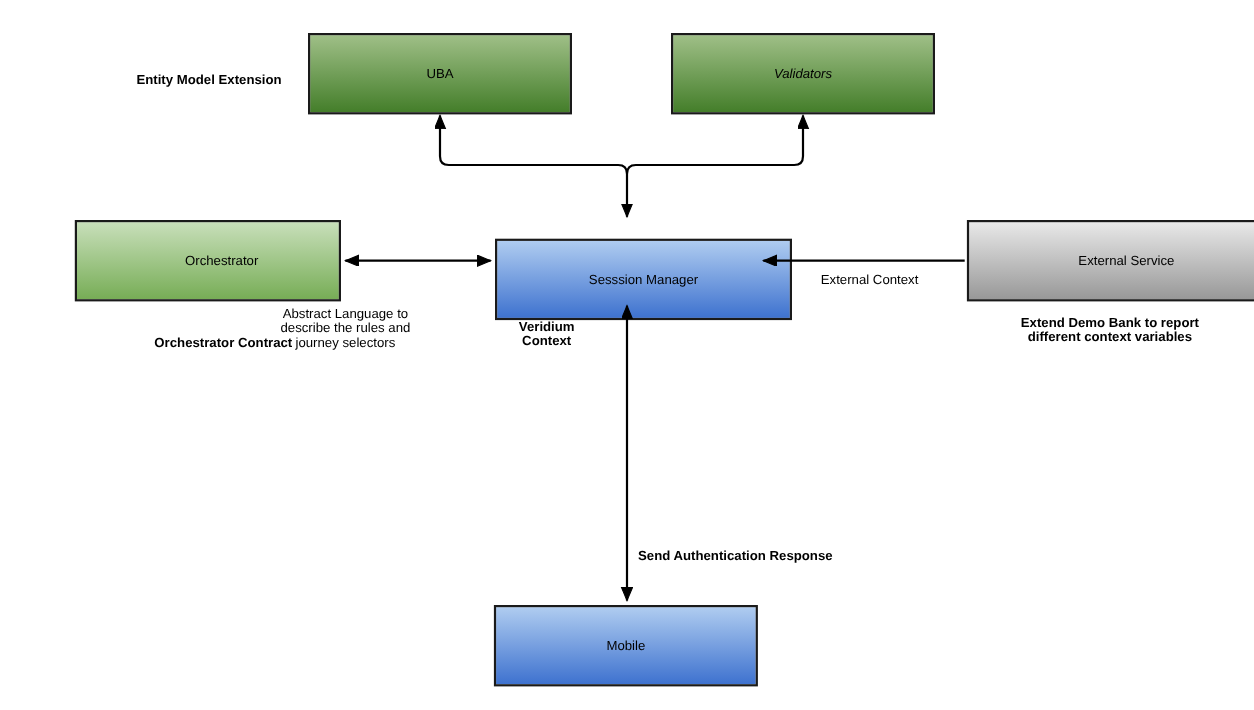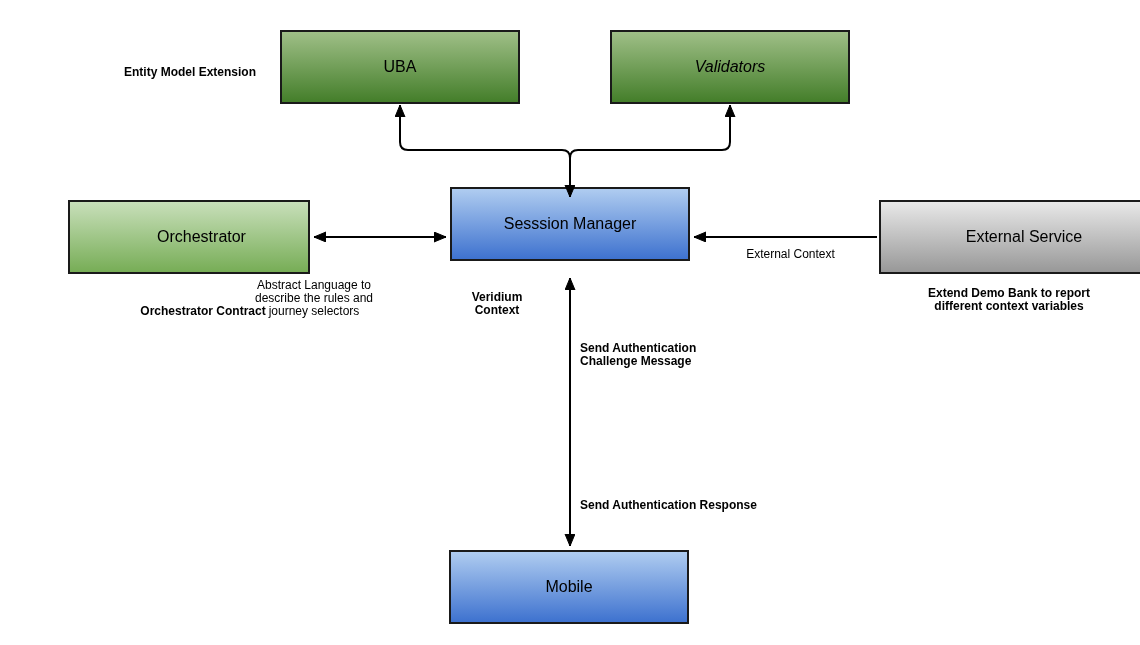--- a/index.html
+++ b/index.html
@@ -24,21 +24,21 @@
     pointer-events: none;
     z-index: 2;
   }
   .node {
     position: absolute;
     box-sizing: border-box;
     border: 2px solid #1a1a1a;
     display: flex;
     align-items: center;
     justify-content: center;
-    font-size: 16px;
+    font-size: 12px;
     color: #000000;
     text-align: center;
     z-index: 1;
   }
   .node.green-dark  { background: linear-gradient(180deg, #9fbf87 0%, #447e2a 100%); }
   .node.green-light { background: linear-gradient(180deg, #c8dfba 0%, #77ad56 100%); padding-left: 25px; }
   .node.blue        { background: linear-gradient(180deg, #afccf0 0%, #3e72cf 100%); }
   .node.gray        { background: linear-gradient(180deg, #e8e8e8 0%, #989898 100%); }
 
   .label {
@@ -84,21 +84,21 @@
   </div>
 
   <div class="node green-dark" style="left:610px; top:30px; width:240px; height:74px;font-style:italic;">
     <span>Validators</span>
   </div>
 
   <div class="node green-light" style="left:68px; top:200px; width:242px; height:74px;">
     <span>Orchestrator</span>
   </div>
 
-  <div class="node blue" style="left:450px; top:187px; width:240px; height:74px;">
+  <div class="node blue" style="left:450px; top:217px; width:270px; height:74px;">
     <span>Sesssion Manager</span>
   </div>
 
   <div class="node gray" style="left:879px; top:200px; width:290px; height:74px;">
     <span>External Service</span>
   </div>
 
   <div class="node blue" style="left:449px; top:550px; width:240px; height:74px;">
     <span>Mobile</span>
   </div>
@@ -112,18 +112,16 @@
 journey selectors</div>
 
   <div class="label bold center" style="left:447px; top:291px; width:100px;">Veridium
 Context</div>
 
   <div class="label center" style="left:738px; top:248px; width:105px;">External Context</div>
 
   <div class="label bold center" style="left:909px; top:287px; width:200px;">Extend Demo Bank to report
 different context variables</div>
 
-  <div class="label bold left" style="left:580px; top:342px; width:170px;">Send Authentication
-Challenge Message</div>
 
   <div class="label bold left" style="left:580px; top:499px; width:240px;">Send Authentication Response</div>
 
 </div>
 
 </body></html>

